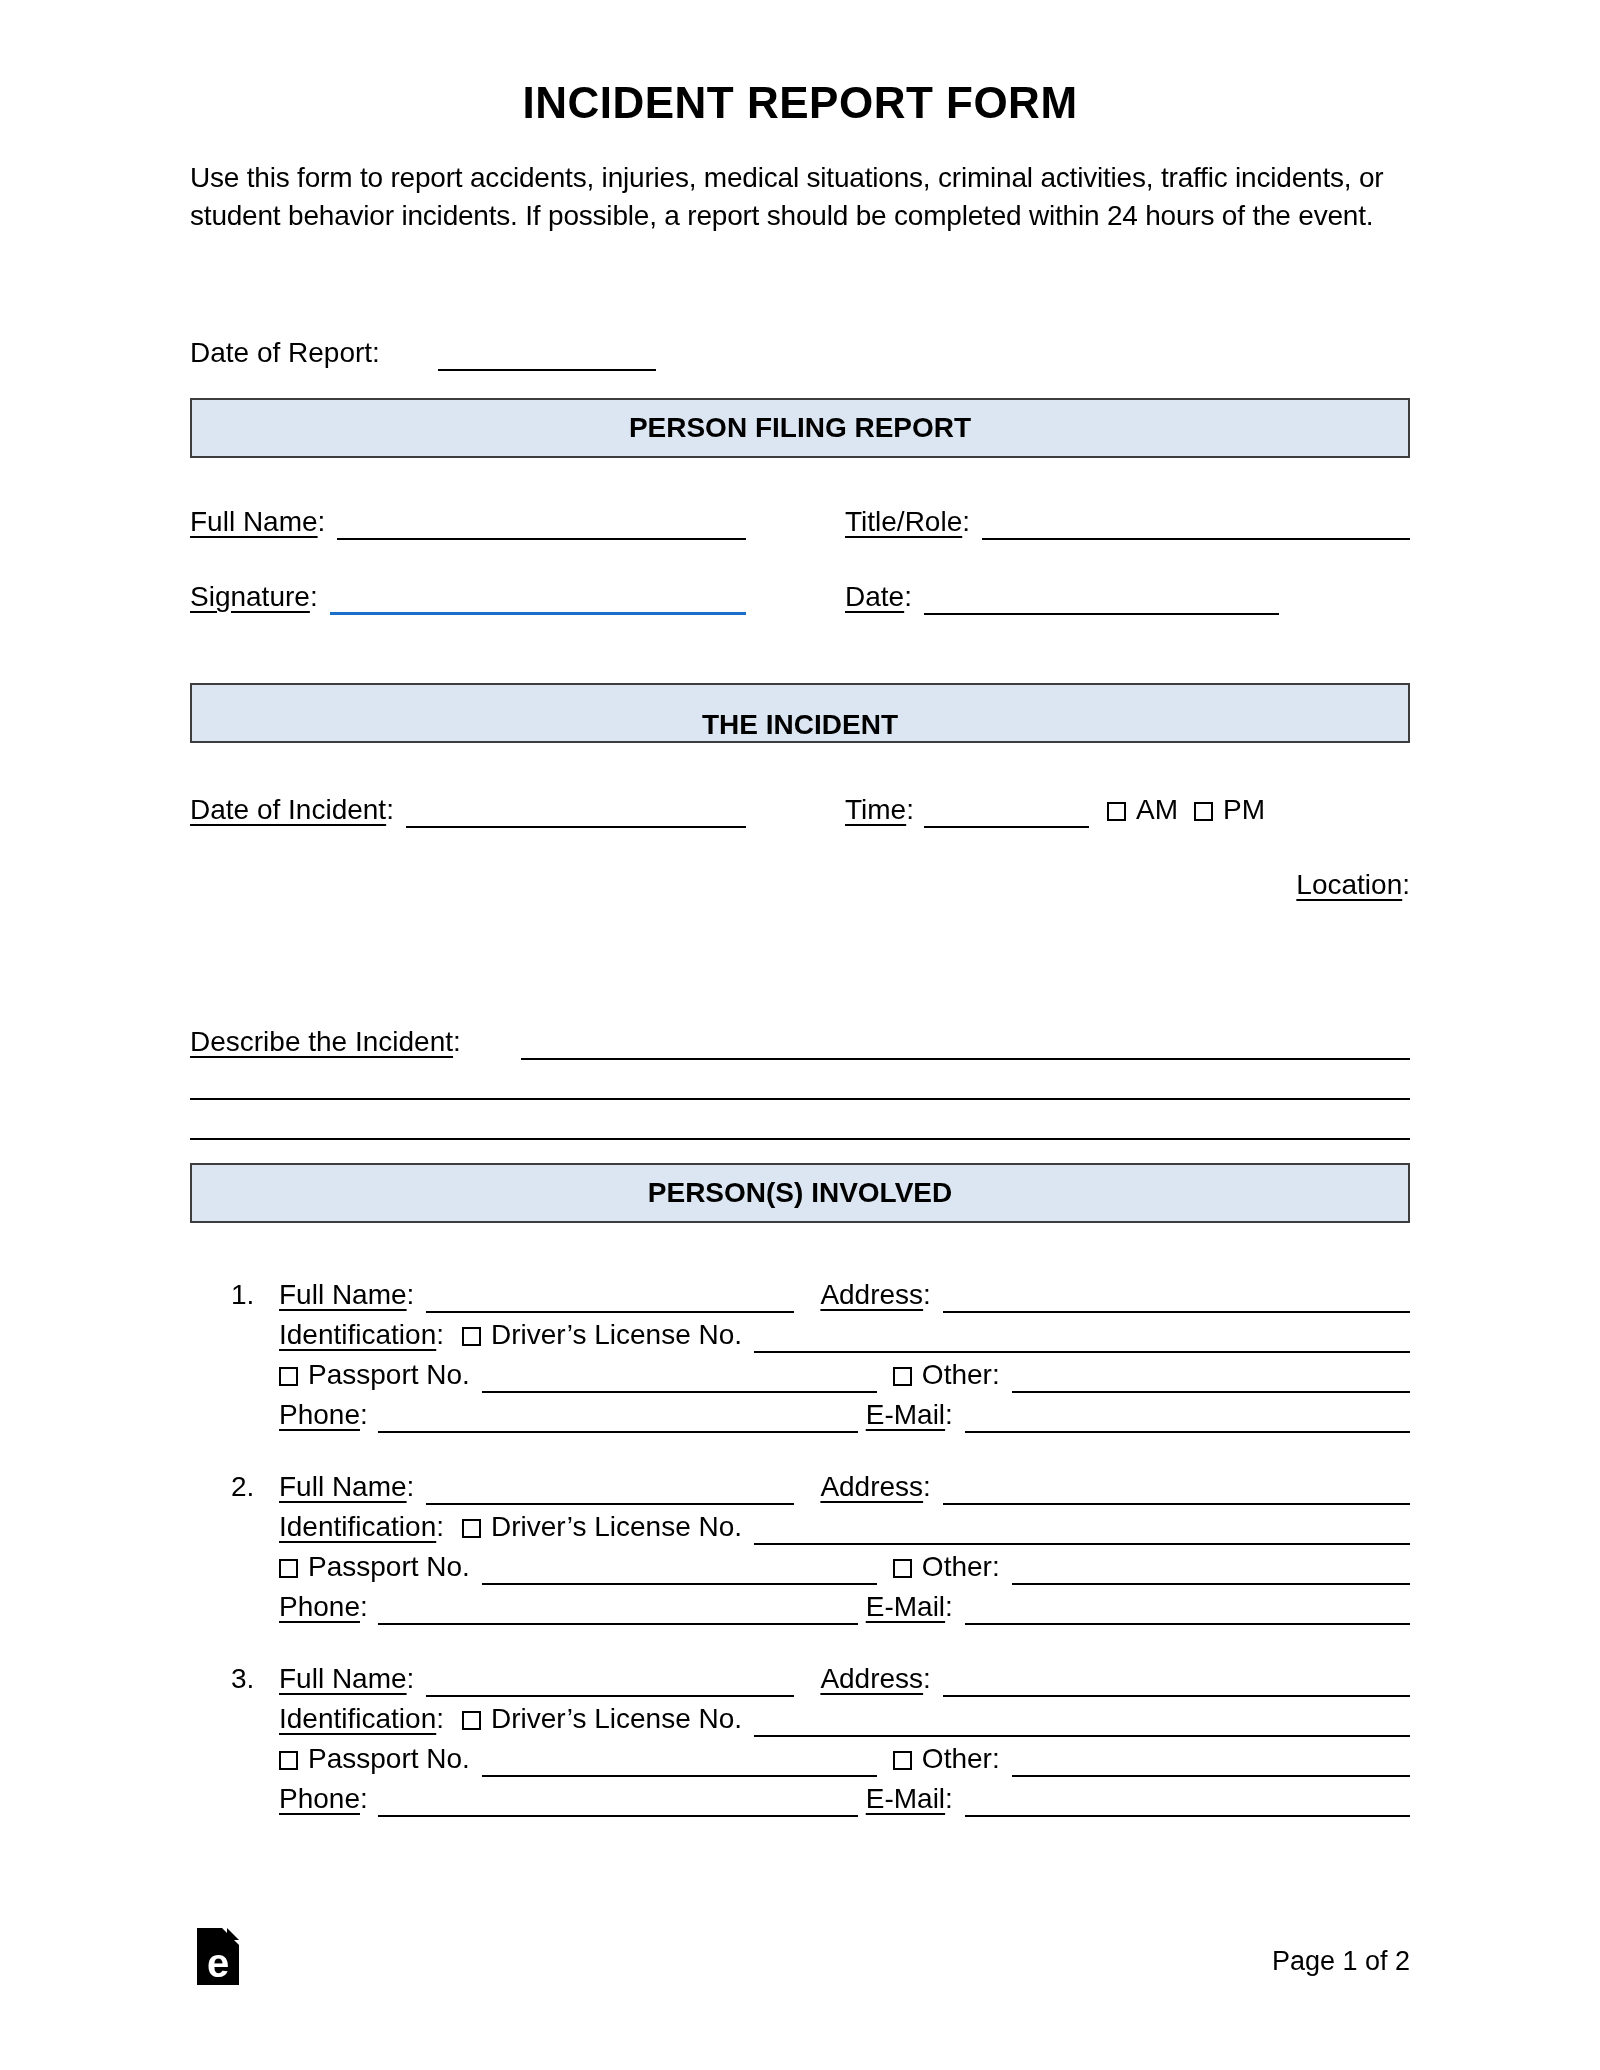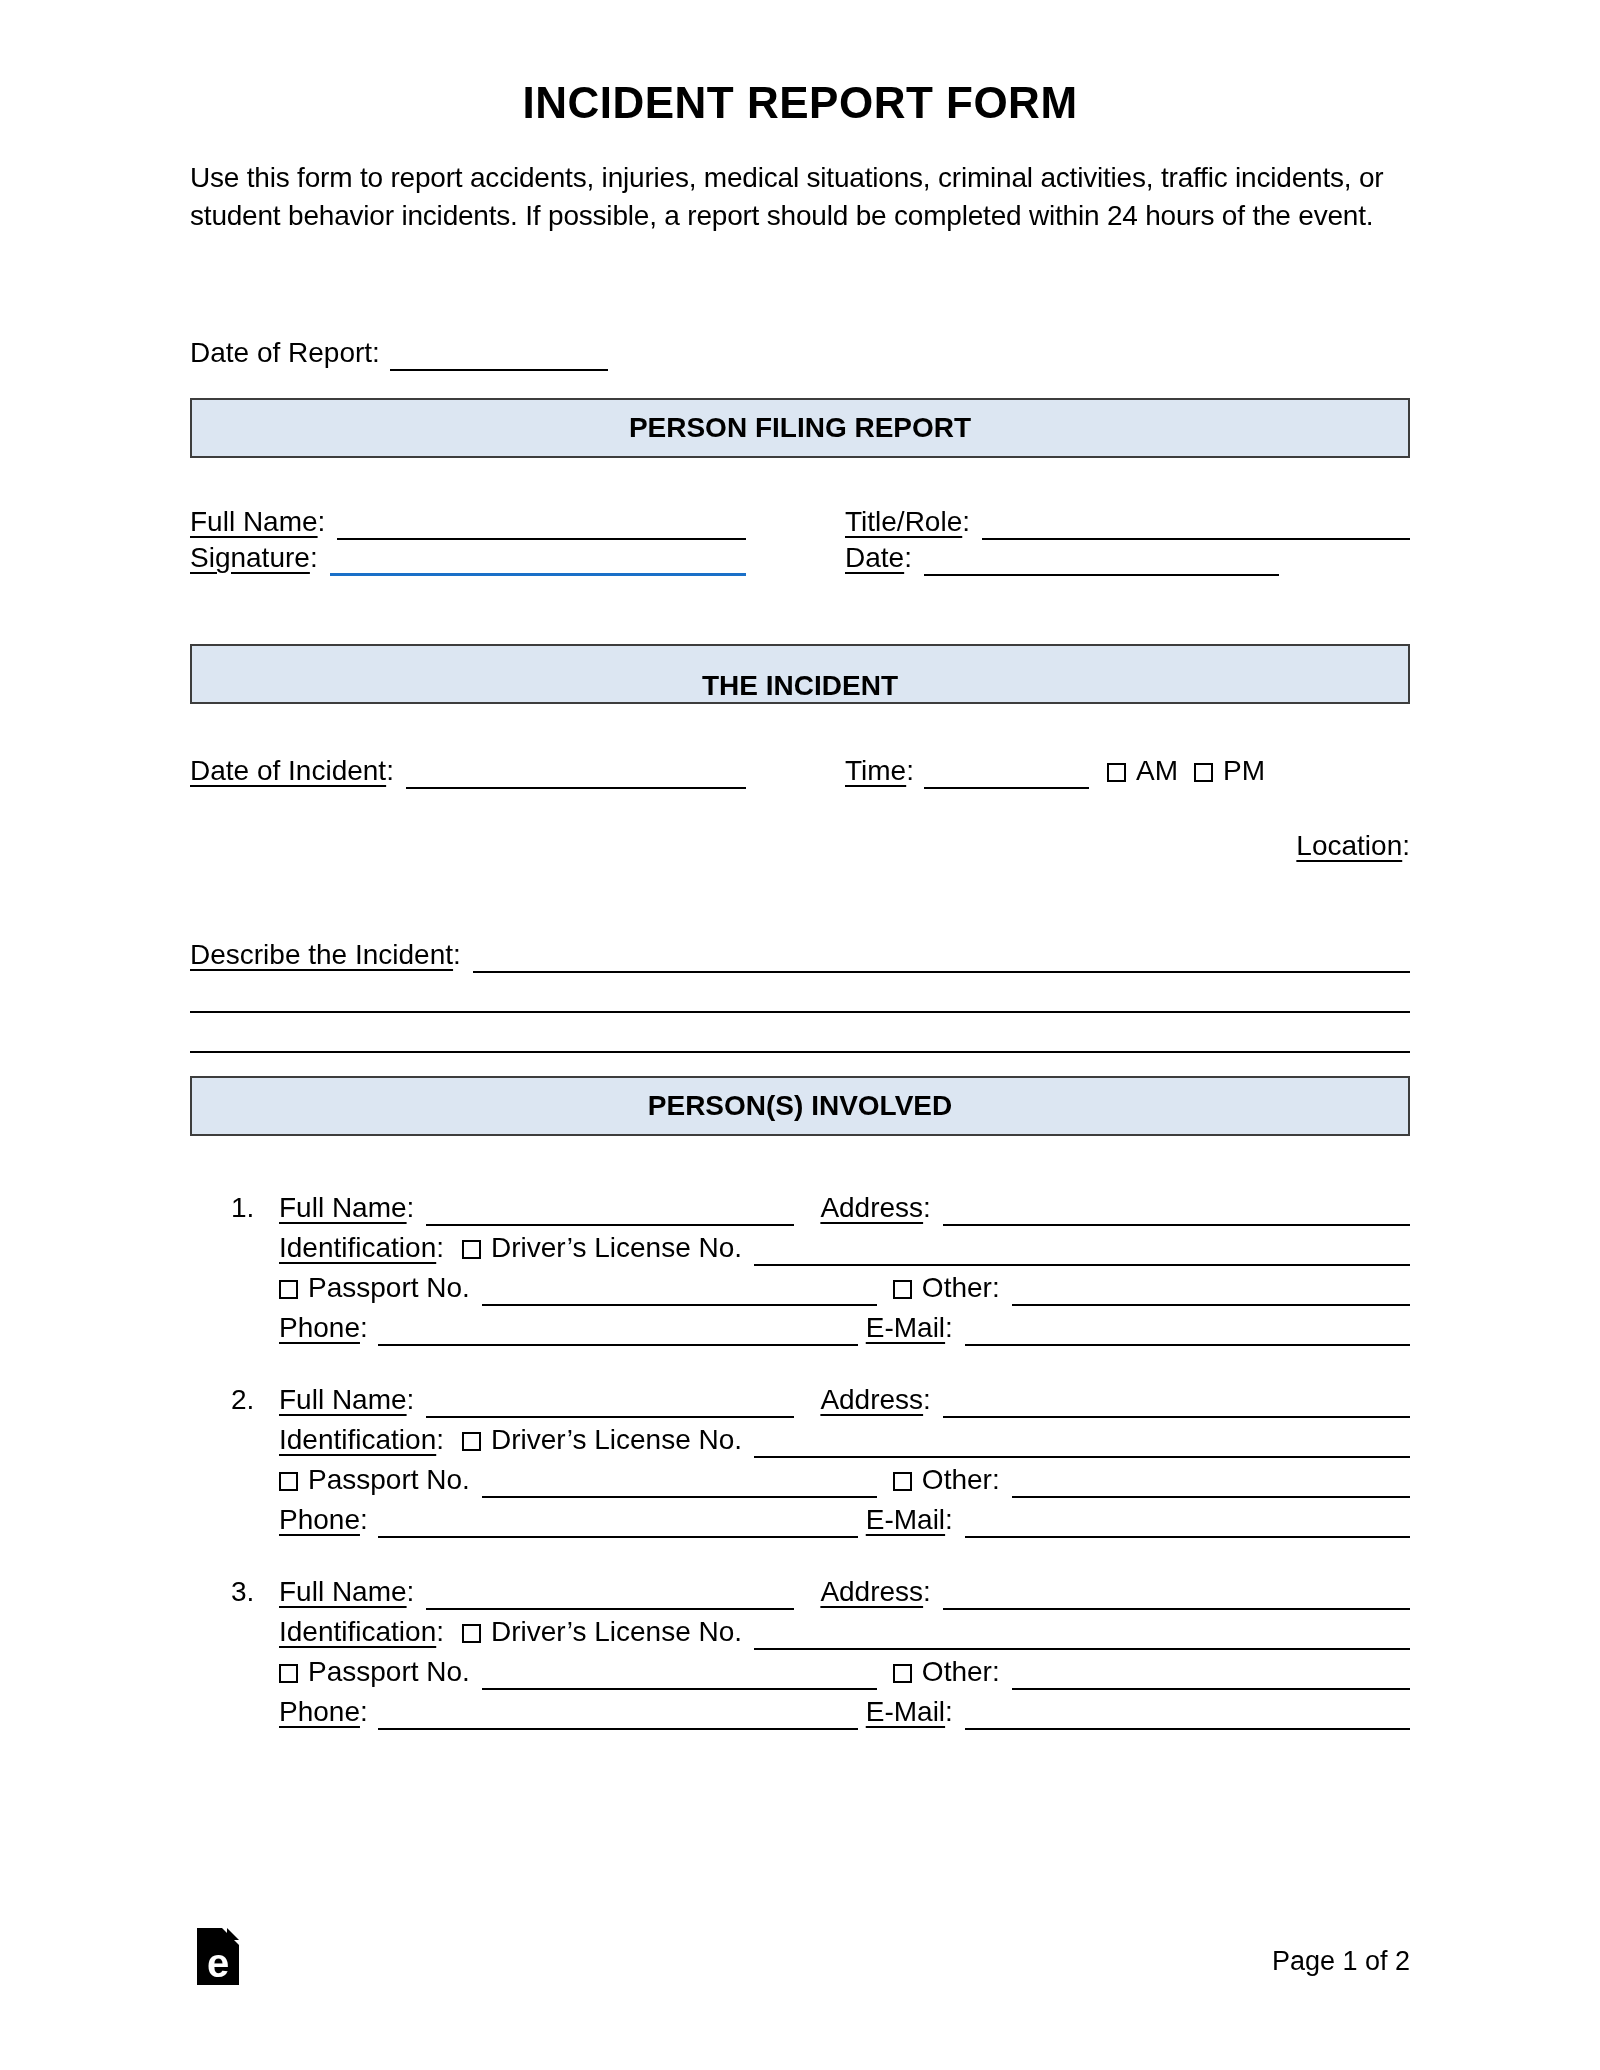--- a/index.html
+++ b/index.html
@@ -12,21 +12,21 @@
   }
   .content { padding: 0 190px; }
 
   .title {
     margin: 0; padding-top: 78px;
     font-size: 44px; font-weight: 700; text-align: center; line-height: 1.15;
     letter-spacing: 0.5px;
   }
   .intro { margin: 30px 0 0 0; line-height: 38px; letter-spacing: -0.2px; }
 
-  .row { display: flex; align-items: flex-end; }
+  .row { display: flex; align-items: flex-end; gap: 48px; }
   .lbl { line-height: 36px; white-space: nowrap; }
   .u { text-decoration: underline; text-decoration-thickness: 2px; text-underline-offset: 5px; }
 
   .fline { display: block; height: 36px; border-bottom: 2px solid #000; }
   .grow { flex: 1 1 auto; margin-left: 12px; }
 
   .date-report { margin-top: 100px; }
   .w-datereport { width: 218px; flex: none; margin-left: 10px; }
 
   .banner {
@@ -36,21 +36,21 @@
     font-weight: 700;
   }
   .banner-1 { margin-top: 27px; }
   .banner-2 { margin-top: 68px; align-items: flex-end; }
   .banner-3 { margin-top: 23px; text-align: right; }
 
   .two-col { display: flex; }
   .col-l { width: 556px; margin-right: 99px; display: flex; align-items: flex-end; }
   .col-r { flex: 1; display: flex; align-items: flex-end; }
   .r1 { margin-top: 46px; }
-  .r2 { }
+  .r2 { margin-top: 39px; }
   .sig { border-bottom: 3px solid var(--signature-line, #1a70c8); }
   .w-date2 { width: 355px; flex: none; margin-left: 12px; }
 
   .incident-row { margin-top: 49px; }
   .w-time { width: 165px; flex: none; margin-left: 10px; }
 
   .cb {
     width: 19px; height: 19px; border: 2px solid #000; background: #fff;
     flex: none; margin: 0 10px 7px 18px;
   }

